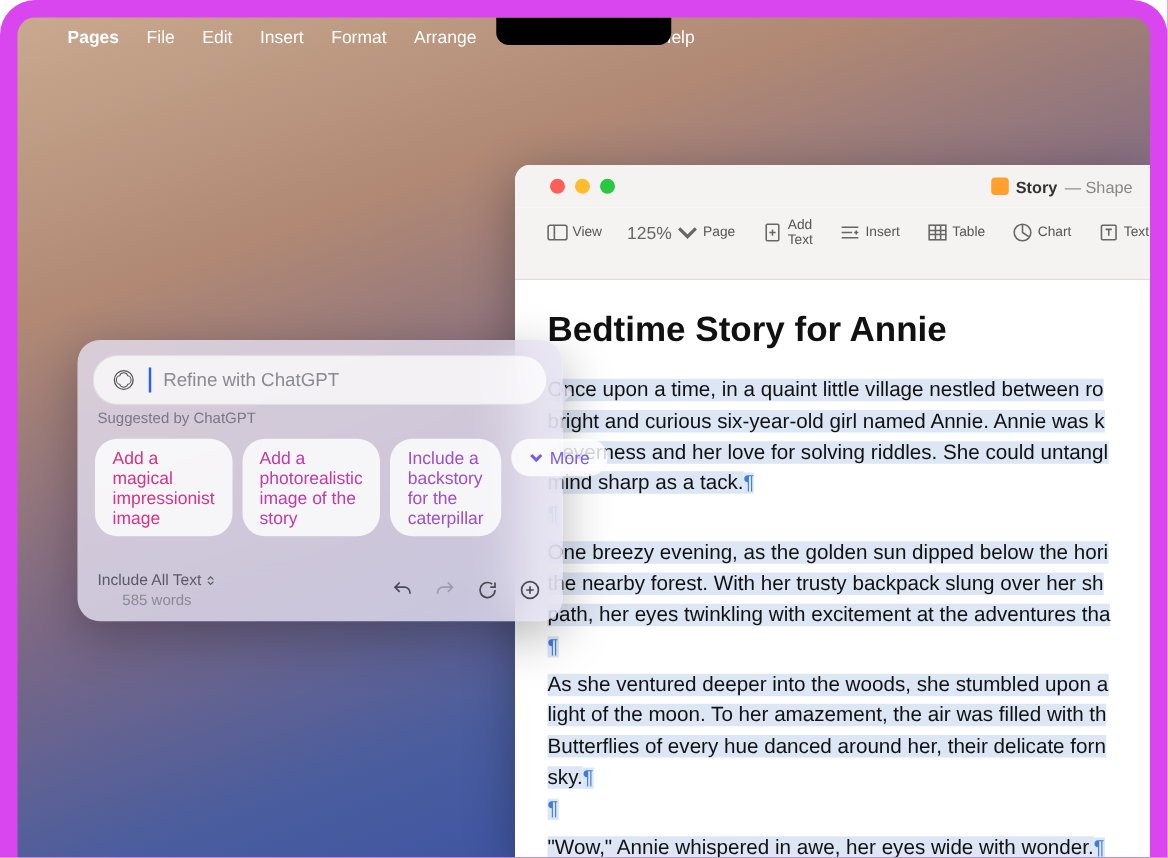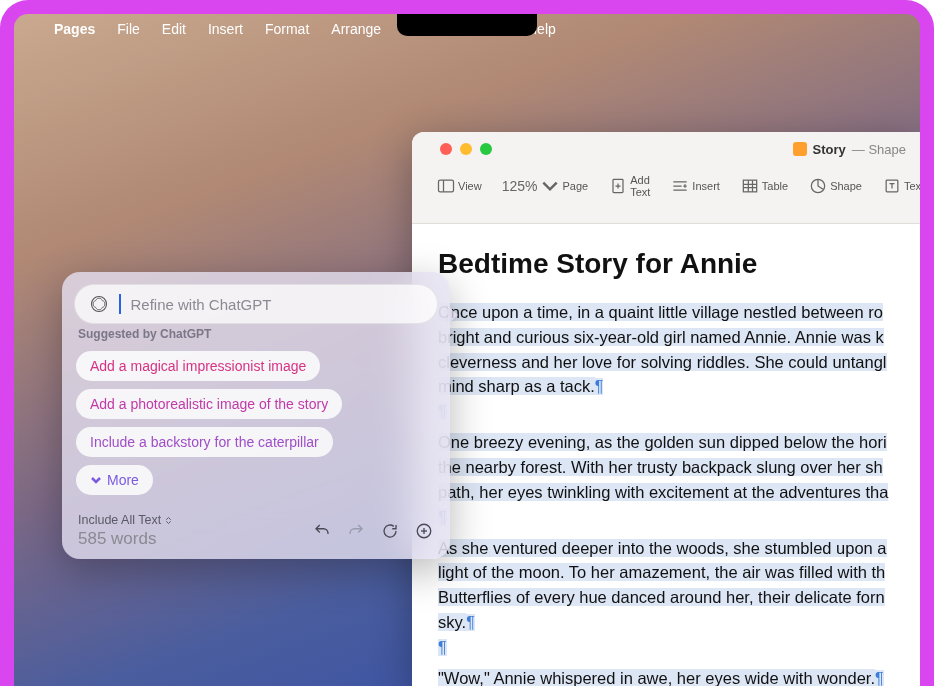--- a/index.html
+++ b/index.html
@@ -44,34 +44,34 @@
   .para-mark { color: #3b7dd8; font-size: 16px; }
   
   
   .gpt-panel { position: absolute; top: 258px; left: 48px; width: 388px; background: rgba(230,225,242,0.78); backdrop-filter: blur(20px); border-radius: 18px; box-shadow: 0 12px 40px rgba(0,0,0,0.28); padding: 12px 12px 10px; }
   .gpt-input-wrap { display: flex; align-items: center; background: rgba(255,255,255,0.75); border-radius: 22px; height: 40px; padding: 0 14px; gap: 10px; border: 0.5px solid rgba(0,0,0,0.08); margin-bottom: 3px; }
   .gpt-logo { width: 20px; height: 20px; flex-shrink: 0; }
   .gpt-input { flex: 1; border: none; background: transparent; font-size: 15px; color: #6a6a72; outline: none; }
   .gpt-input::placeholder { color: #8a8a92; }
   .gpt-cursor { width: 1.5px; height: 20px; background: #2563eb; }
   
-  .gpt-subhead { font-size: 12px; font-weight: 700; color: #7b7688; margin: 0 4px 10px; }
-  .chips { display: flex; flex-direction: column; align-items: flex-start; gap: 8px; padding: 0 2px; }
+  .gpt-subhead { font-size: 12px; font-weight: 400; color: #7b7688; margin: 0 4px 10px; }
+  .chips { display: flex; flex-direction: row; align-items: flex-start; gap: 8px; padding: 0 2px; }
   .chip { background: rgba(255,255,255,0.82); border-radius: 18px; padding: 7px 14px; font-size: 14px; font-weight: 500; cursor: default; display: inline-flex; align-items: center; gap: 5px; }
   .chip.c0 { color: #d63384; }
   .chip.c1 { color: #c13aa8; }
   .chip.c2 { color: #a04ec7; }
   .chip.more { color: #7b5be0; font-weight: 500; }
   .chip.more svg { width: 12px; height: 12px; stroke: #7b5be0; stroke-width: 2.5; fill: none; }
   
-  .gpt-footer { display: flex; align-items: center; margin-top: 14px; padding: 4px 4px 0; }
+  .gpt-footer { display: flex; align-items: center; margin-top: 24px; padding: 4px 4px 0; }
   .gpt-scope { display: flex; flex-direction: column; font-size: 12px; color: #5a5a66; }
   .gpt-scope-top { display: flex; align-items: center; gap: 3px; font-size: 12.5px; }
   .gpt-scope-top svg { width: 9px; height: 9px; }
-  .gpt-wordcount { color: #8a8a92; font-size: 17px; margin-top: 2px; }
+  .gpt-wordcount { color: #8a8a92; font-size: 12px; margin-top: 2px; text-align: center; }
   .gpt-actions { margin-left: auto; display: flex; gap: 14px; align-items: center; }
   .gpt-act { width: 20px; height: 20px; display: flex; align-items: center; justify-content: center; color: #4a4a56; }
   .gpt-act.disabled { opacity: 0.35; }
   .gpt-act svg { width: 18px; height: 18px; stroke: currentColor; fill: none; stroke-width: 1.8; }
   
   .pointer-tail { position: absolute; right: -8px; top: 34px; width: 0; height: 0; border-top: 9px solid transparent; border-bottom: 9px solid transparent; border-left: 10px solid rgba(230,225,242,0.78); filter: drop-shadow(1px 0 2px rgba(0,0,0,0.1)); }
 </style>
 </head>
 <body>
 
@@ -160,21 +160,21 @@
             </span>
           <span>Table</span>
         </div>
         <div class="tool-btn">
           <span class="ic">
               <svg viewBox="0 0 24 24">
                 <circle cx="12" cy="12" r="8"></circle>
                 <path d="M12 4 L12 12 L18 16"></path>
               </svg>
             </span>
-          <span>Shape</span>
+          <span>Chart</span>
         </div>
         <div class="tool-btn">
           <span class="ic">
               <svg viewBox="0 0 24 24">
                 <rect x="5" y="5" width="14" height="14" rx="1"></rect>
                 <path d="M9 9h6M12 9v6"></path>
               </svg>
             </span>
           <span>Text</span>
         </div>

